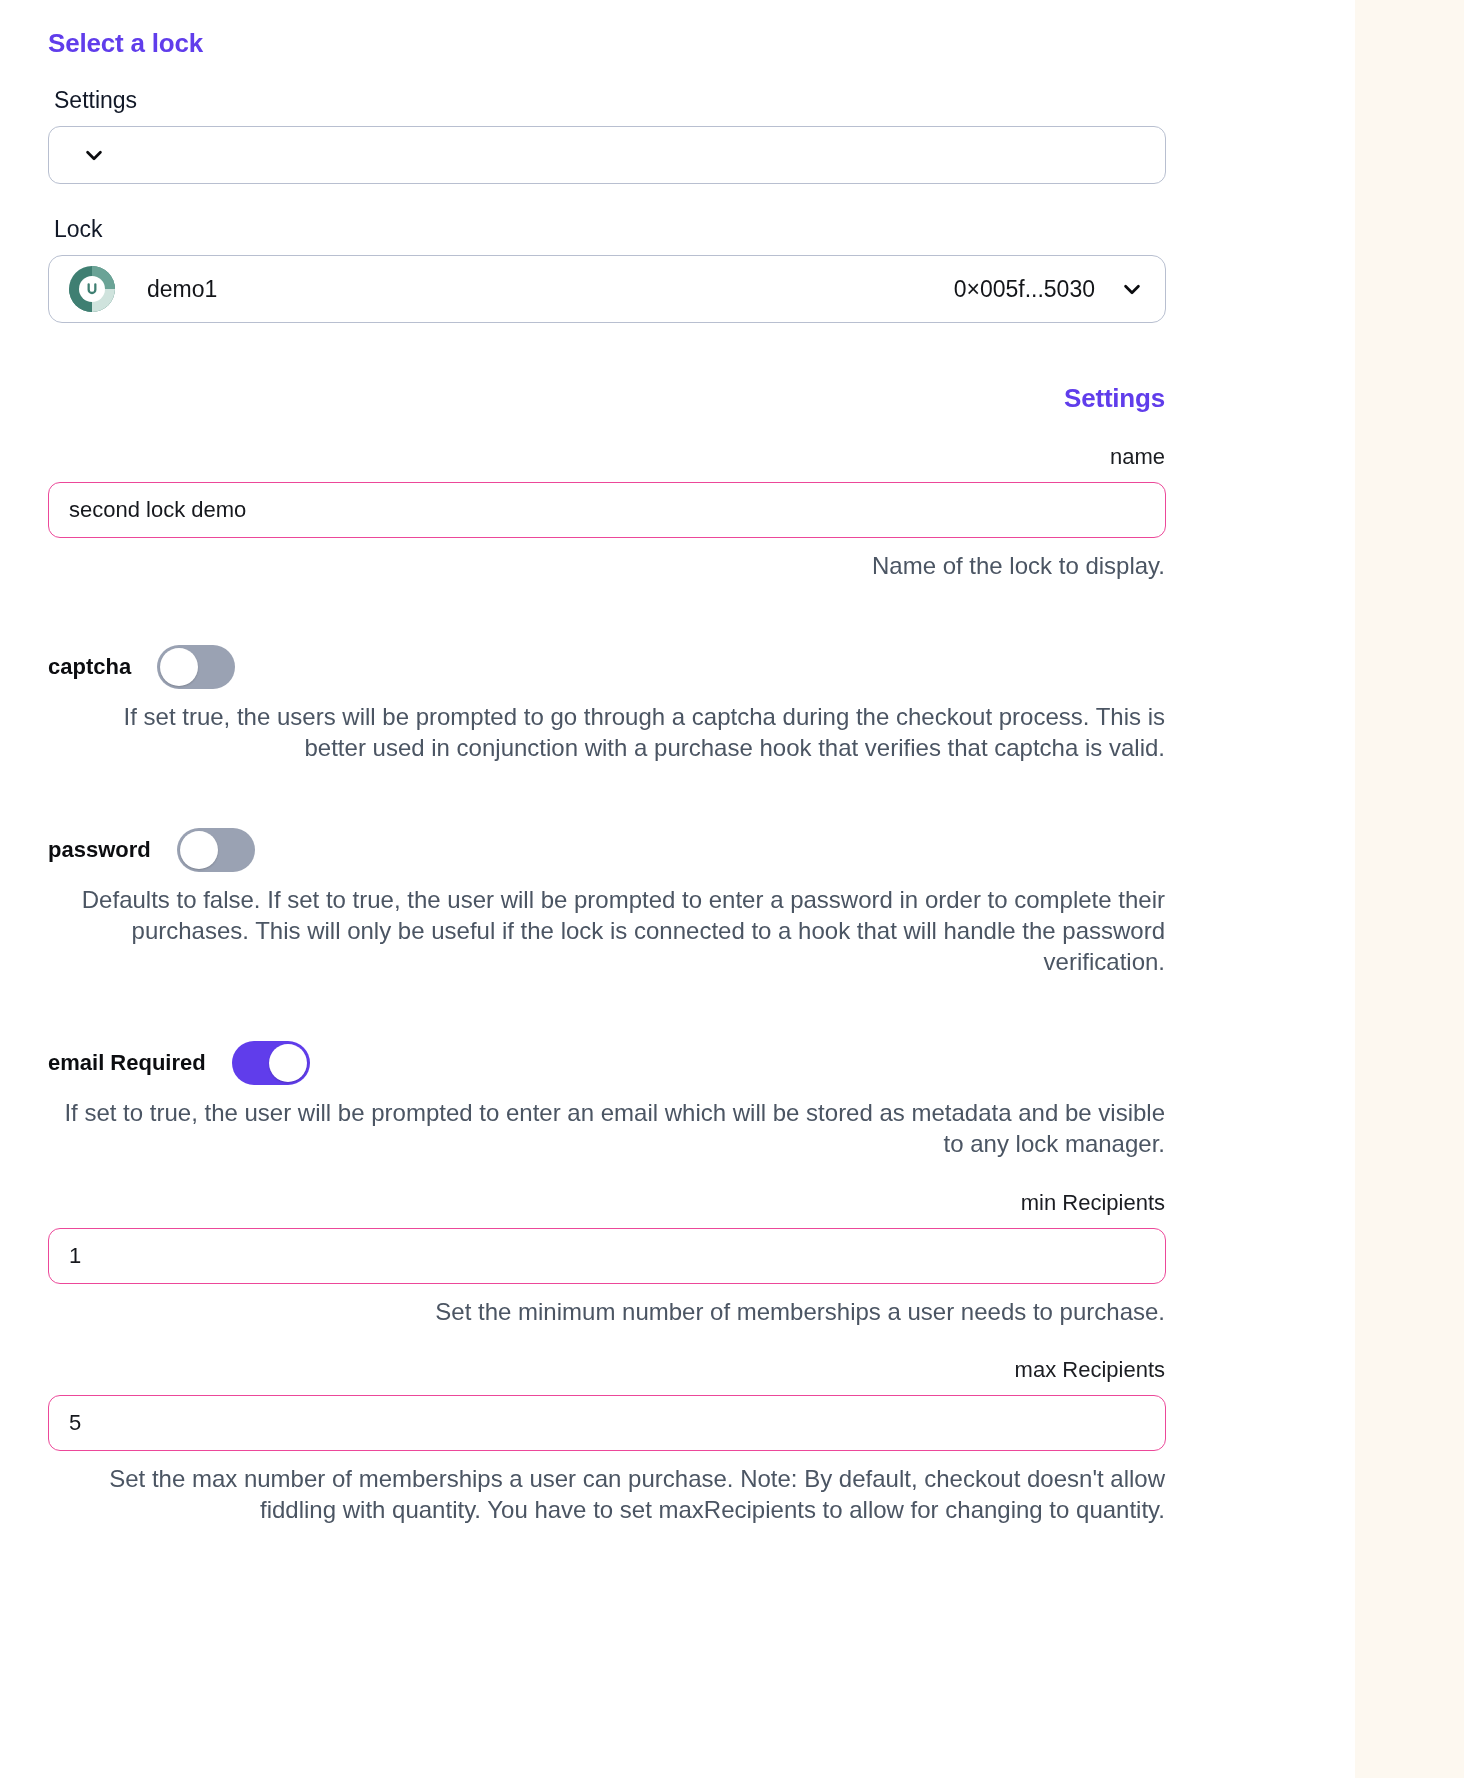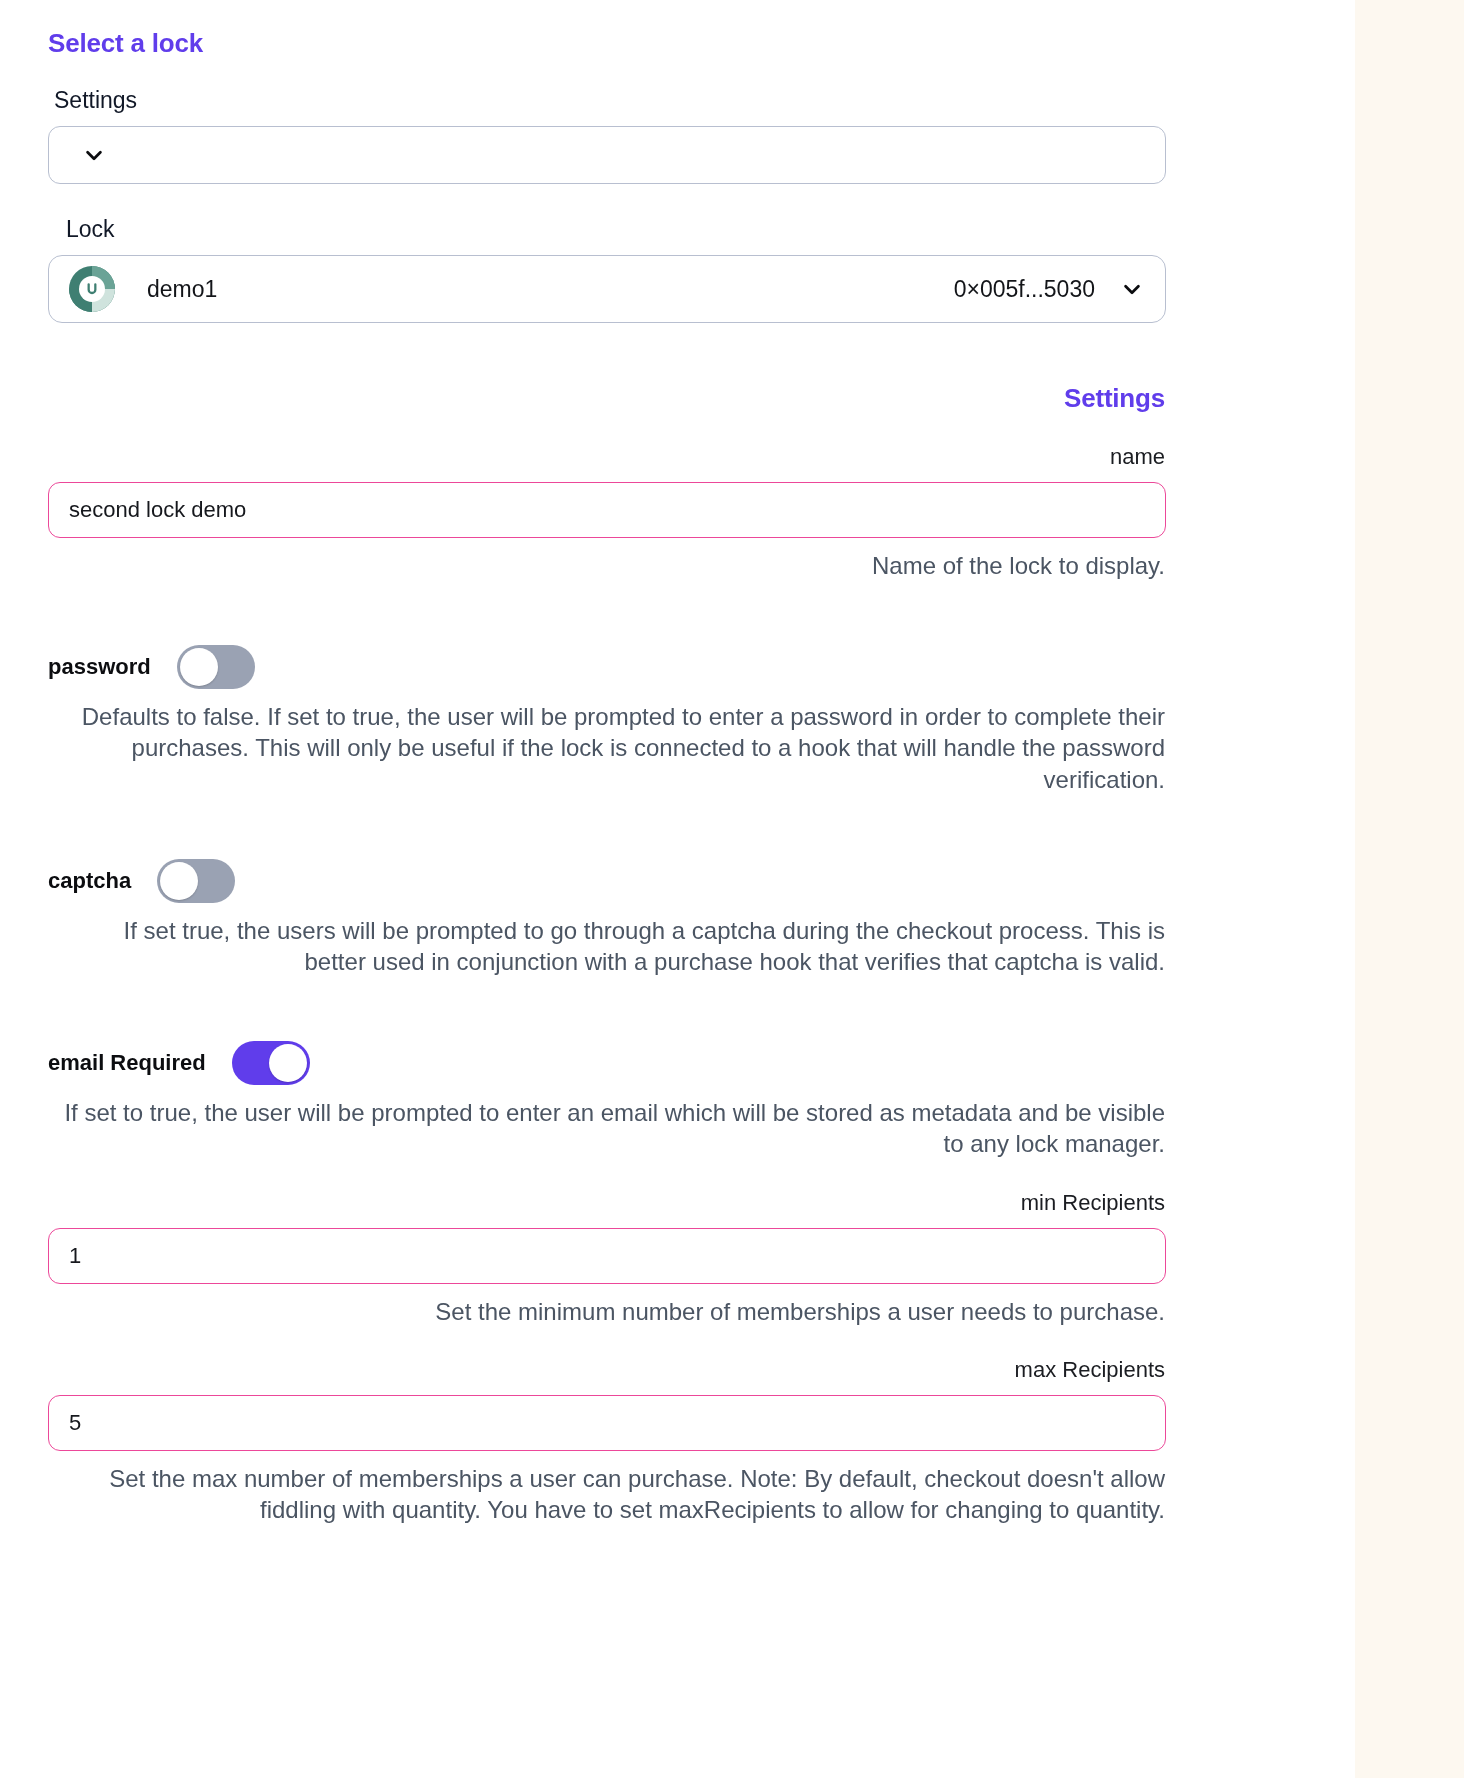--- a/index.html
+++ b/index.html
@@ -51,21 +51,21 @@
   }
 
   .field-label {
     font-size: 23px;
     color: #111827;
     font-weight: normal;
     margin: 0;
     padding: 0 0 12px 6px;
   }
   .label-network { padding-top: 28px; }
-  .label-lock { padding-top: 32px; margin-left: 12px; }
+  .label-lock { padding-top: 32px; }
 
   .control {
     box-sizing: border-box;
     width: 1118px;
     border: 1px solid #b8bfd0;
     border-radius: 12px;
     background: #ffffff;
     height: 58px;
     display: flex;
     align-items: center;
@@ -256,36 +256,36 @@
           <div class="field-label small">name</div>
           <div class="input-box">
             <span>second lock demo</span>
           </div>
           <div class="help">Name of the lock to display.</div>
         </div>
 
 
         <div class="setting">
           <div class="toggle-row">
+            <span class="toggle-label">captcha</span>
+            <span class="switch">
+                <span class="knob"></span>
+              </span>
+          </div>
+          <div class="help">If set true, the users will be prompted to go through a captcha during the checkout process. This is better used in conjunction with a purchase hook that verifies that captcha is valid.</div>
+        </div>
+
+        <div class="setting">
+          <div class="toggle-row">
             <span class="toggle-label">password</span>
             <span class="switch">
                 <span class="knob"></span>
               </span>
           </div>
           <div class="help">Defaults to false. If set to true, the user will be prompted to enter a password in order to complete their purchases. This will only be useful if the lock is connected to a hook that will handle the password verification.</div>
-        </div>
-
-        <div class="setting">
-          <div class="toggle-row">
-            <span class="toggle-label">captcha</span>
-            <span class="switch">
-                <span class="knob"></span>
-              </span>
-          </div>
-          <div class="help">If set true, the users will be prompted to go through a captcha during the checkout process. This is better used in conjunction with a purchase hook that verifies that captcha is valid.</div>
         </div>
 
         <div class="setting">
           <div class="toggle-row">
             <span class="toggle-label">email Required</span>
             <span class="switch on">
                 <span class="knob"></span>
               </span>
           </div>
           <div class="help">If set to true, the user will be prompted to enter an email which will be stored as metadata and be visible to any lock manager.</div>

